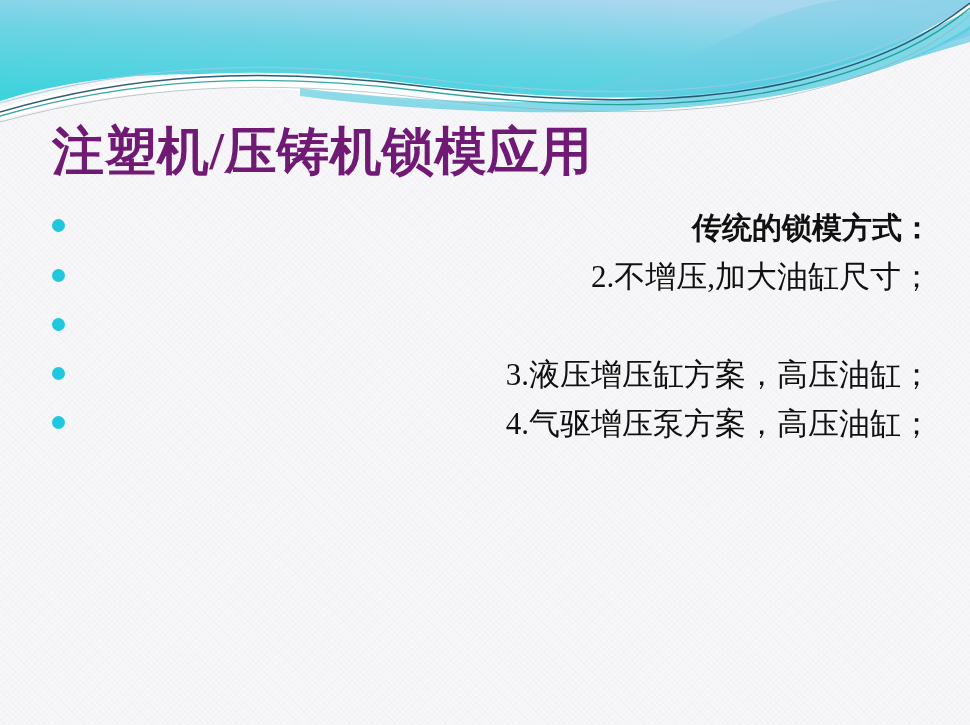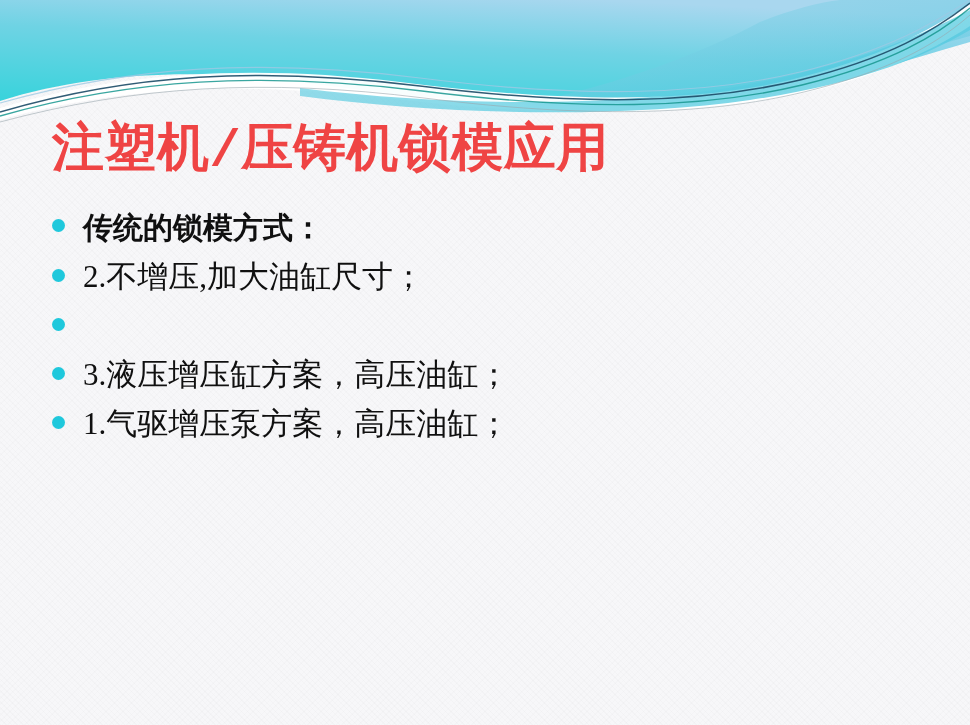--- a/index.html
+++ b/index.html
@@ -39,32 +39,33 @@
     z-index: 3;
   }
   #title {
     position: absolute;
     left: 52px;
     top: 124px;
     font-size: 52px;
     line-height: 1.08;
     font-weight: bold;
     letter-spacing: 0.5px;
-    color: #ef4444;
+    color: #701a75;
     white-space: nowrap;
-    font-family: Liberation Mono, monospace;
+    font-family: Liberation Serif, serif;
   }
   #bullet-list {
     position: absolute;
     left: 52px;
     top: 208px;
     width: 880px;
     margin: 0;
     padding: 0;
     list-style: none;
+    text-align: right;
   }
   .bullet-row {
     display: flex;
     align-items: flex-start;
     height: 49px;
   }
   .bullet-dot {
     flex: 0 0 auto;
     width: 13px;
     height: 13px;
@@ -162,20 +163,20 @@
         <span class="bullet-dot"></span>
       </li>
 
       <li class="bullet-row">
         <span class="bullet-dot"></span>
         <span class="bullet-text">3.液压增压缸方案，高压油缸；</span>
       </li>
 
       <li class="bullet-row">
         <span class="bullet-dot"></span>
-        <span class="bullet-text">1.气驱增压泵方案，高压油缸；</span>
+        <span class="bullet-text">4.气驱增压泵方案，高压油缸；</span>
       </li>
 
 
     </ul>
 
   </div>
 </div>
 
 </body></html>

